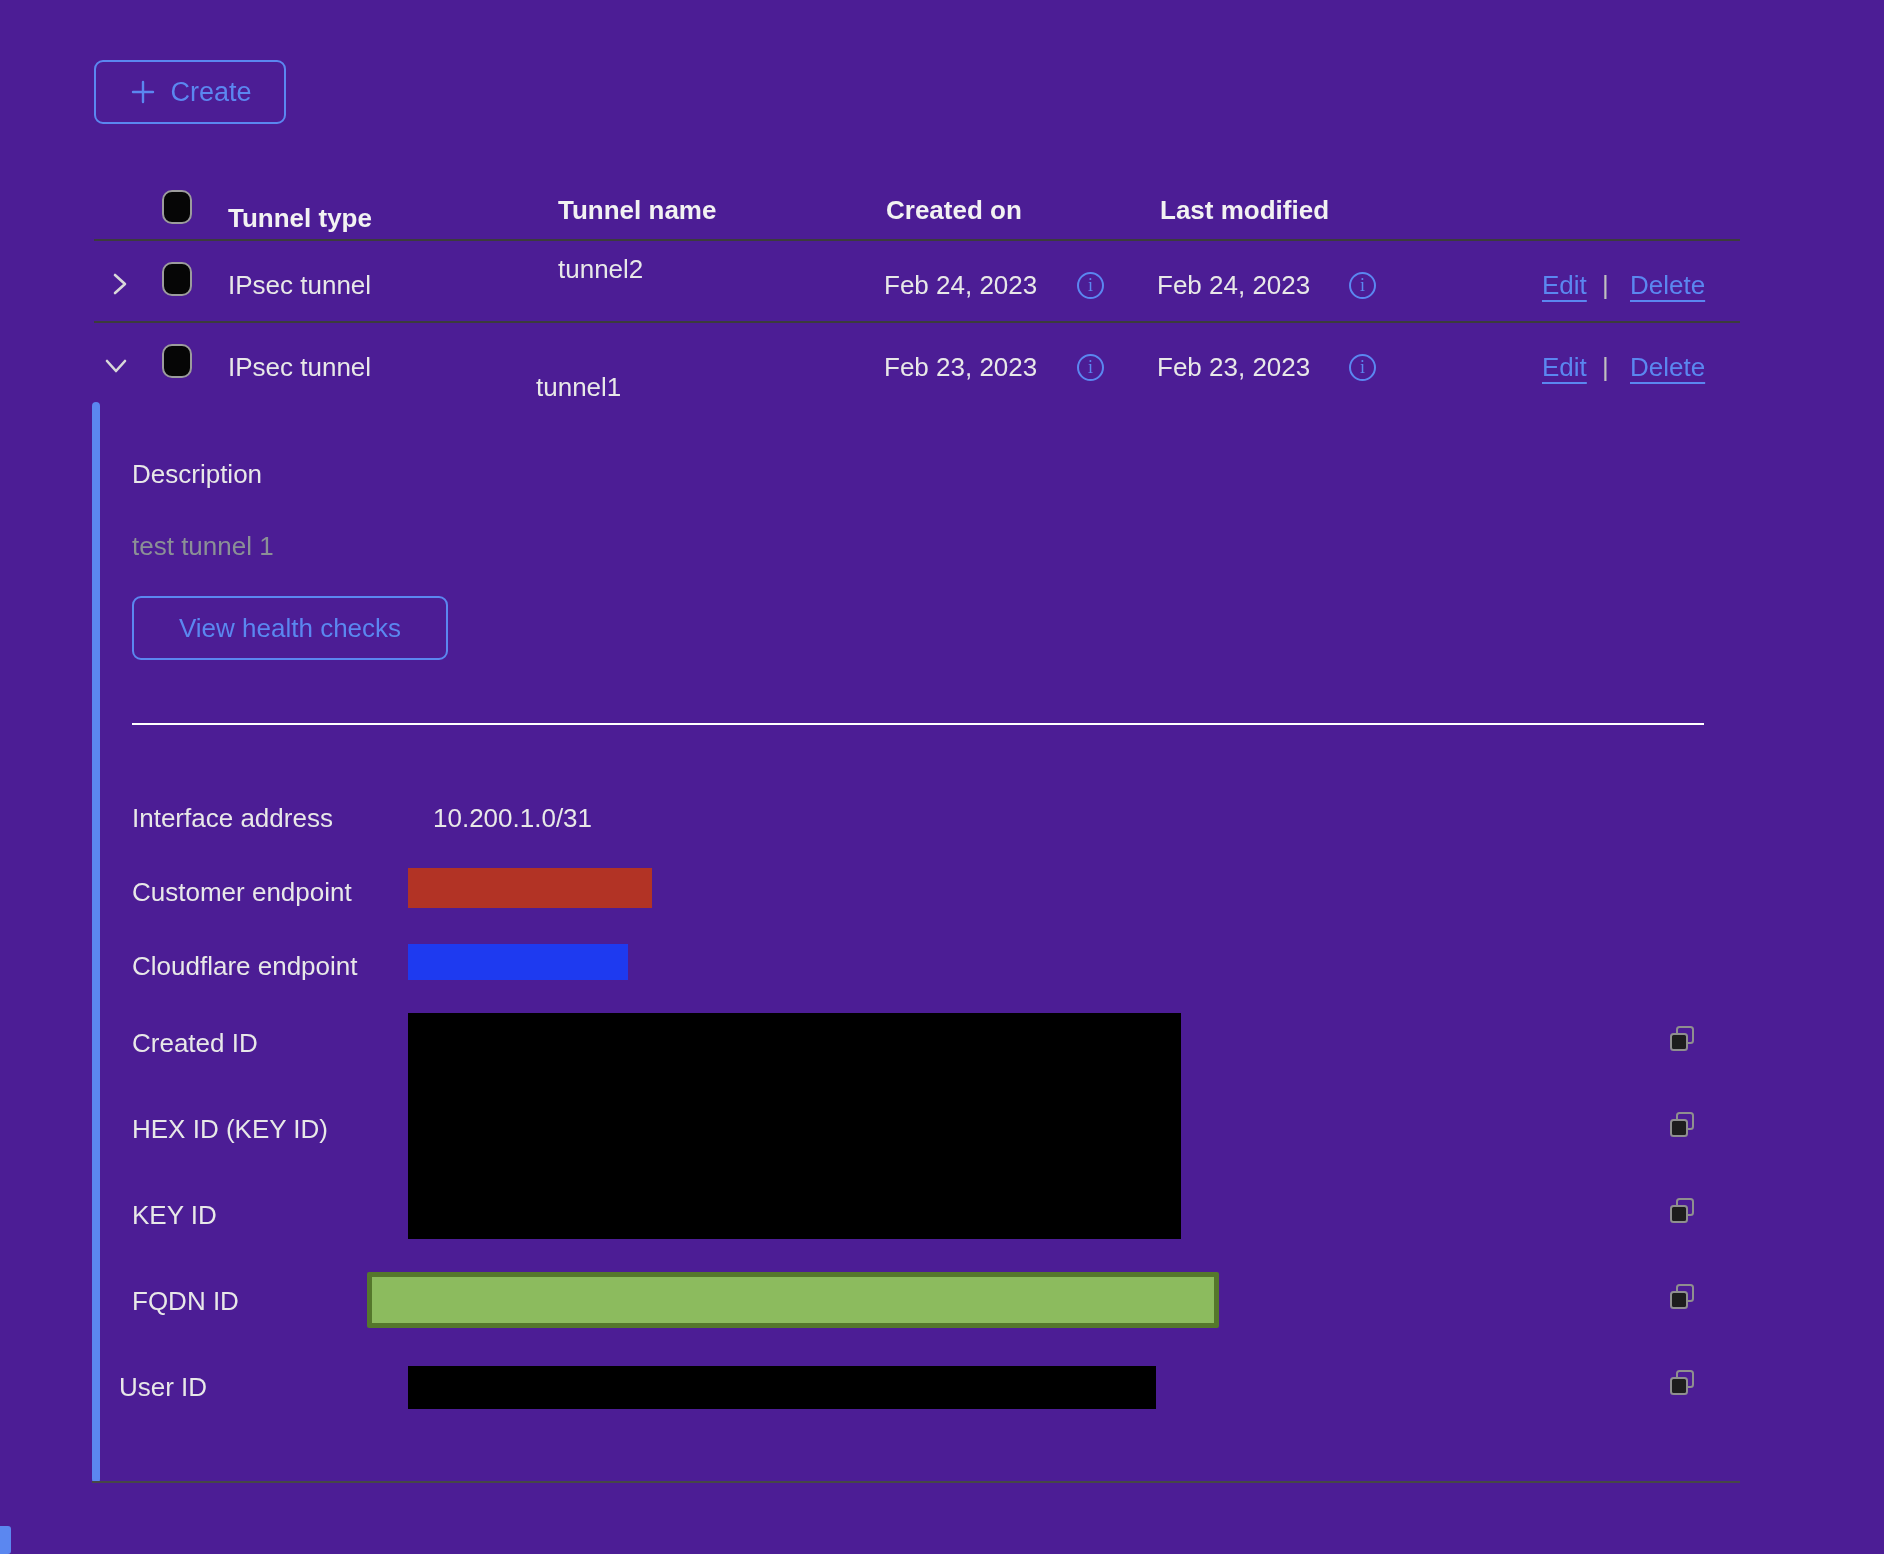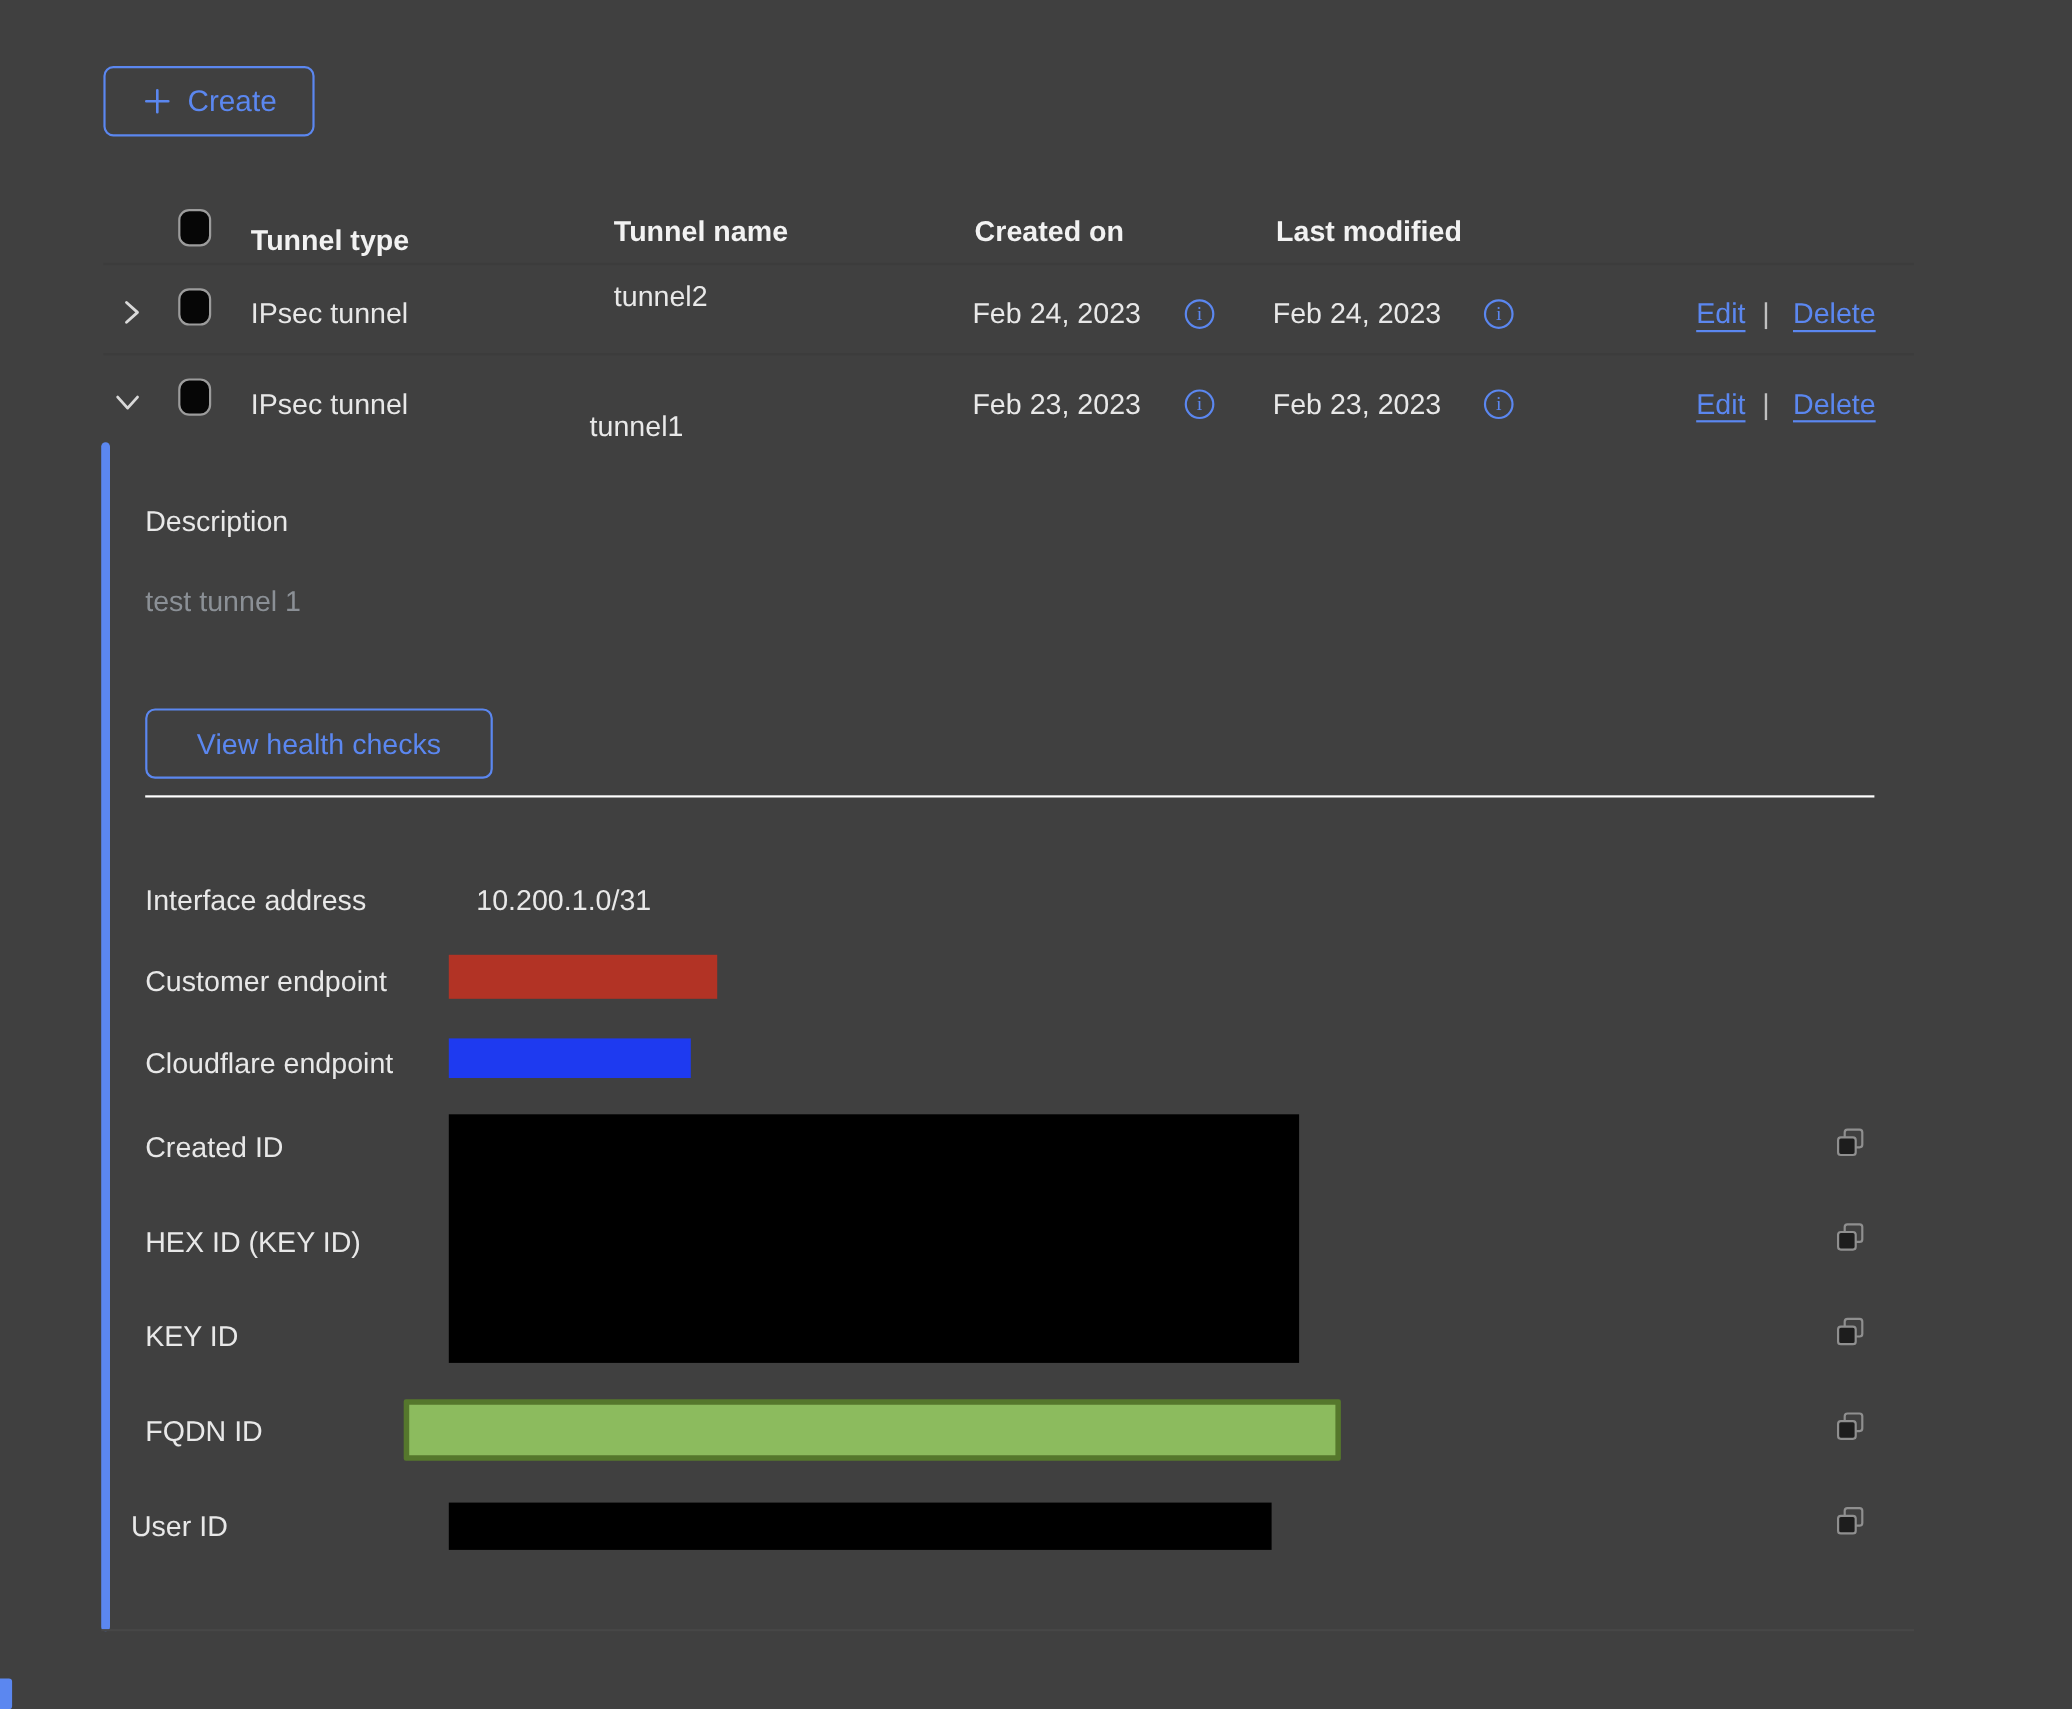--- a/index.html
+++ b/index.html
@@ -1,34 +1,34 @@
 <!DOCTYPE html>
 <html><head>
 <meta charset="utf-8">
 <style>
   html,body{margin:0;padding:0;background:#1d1d1d;}
   .page{
-    position:relative;width:1884px;height:1554px;background:#404040;overflow:hidden;
+    position:relative;width:1884px;height:1554px;background:#4c1d95;overflow:hidden;
     font-family:"Liberation Sans",sans-serif;color:#e8e8e8;font-size:26px;
   }
   .abs{position:absolute;}
   .txt{line-height:32px;white-space:nowrap;}
   .bold{font-weight:700;color:#f2f2f2;}
   .muted{color:#8b9096;text-align:center;}
   .link{color:#5b87f0;text-decoration:underline;text-underline-offset:6px;cursor:pointer;}
   .sep{color:#c0c0c0;}
 
   
   .btn-outline{
     display:flex;align-items:center;justify-content:center;gap:12px;
     background:transparent;border:2px solid #5b87f0;border-radius:9px;
     color:#5b87f0;font-size:27px;font-family:"Liberation Sans",sans-serif;cursor:pointer;
   }
   .create-btn{left:94px;top:60px;width:192px;height:64px;}
-  .health-btn{left:132px;top:596px;width:316px;height:64px;font-size:26px;margin-top:48px;}
+  .health-btn{left:132px;top:596px;width:316px;height:64px;font-size:26px;}
 
   
   .cb{
     width:30px;height:34px;border:2px solid #9c9c9c;border-radius:10px;
     background:#060606;cursor:pointer;box-sizing:border-box;
   }
   .cb-hdr{left:162px;top:190px;}
   .cb-r1{left:162px;top:262px;}
   .cb-r2{left:162px;top:344px;}
 

